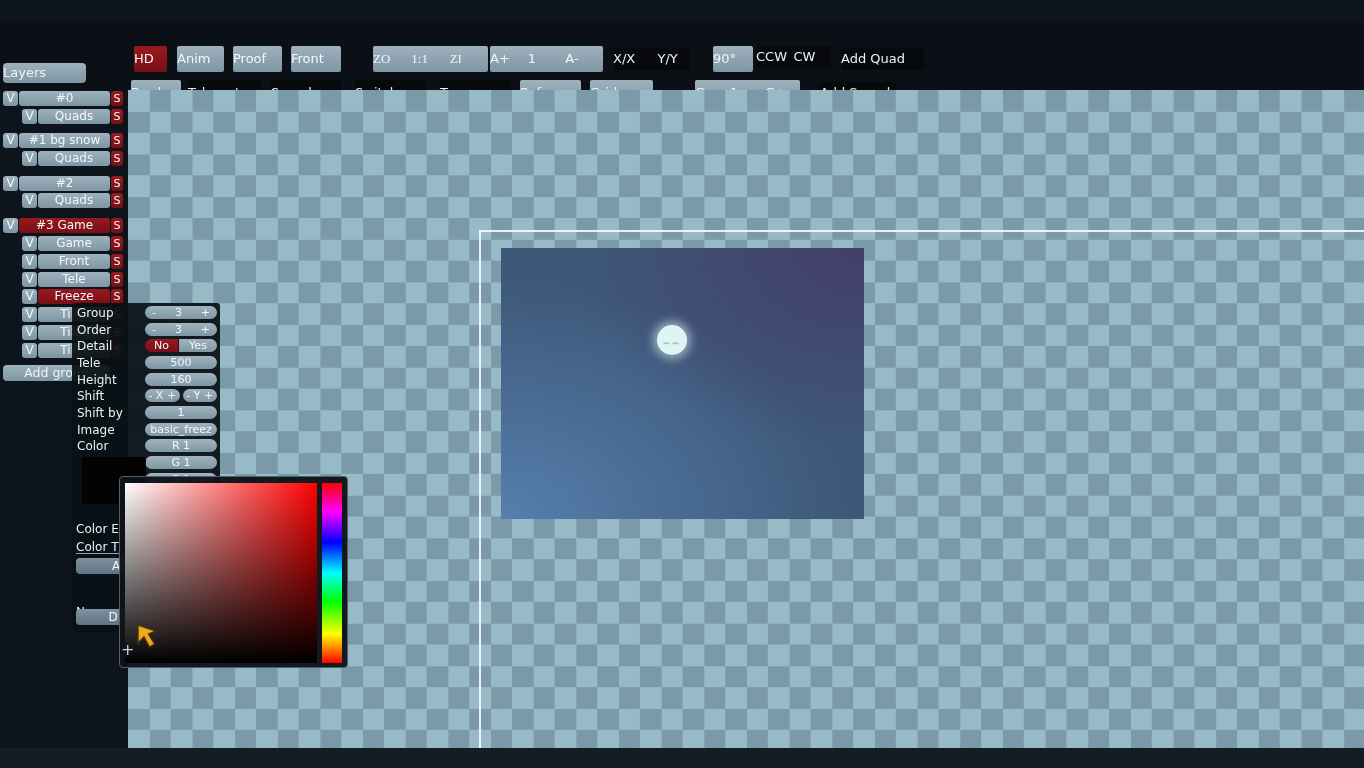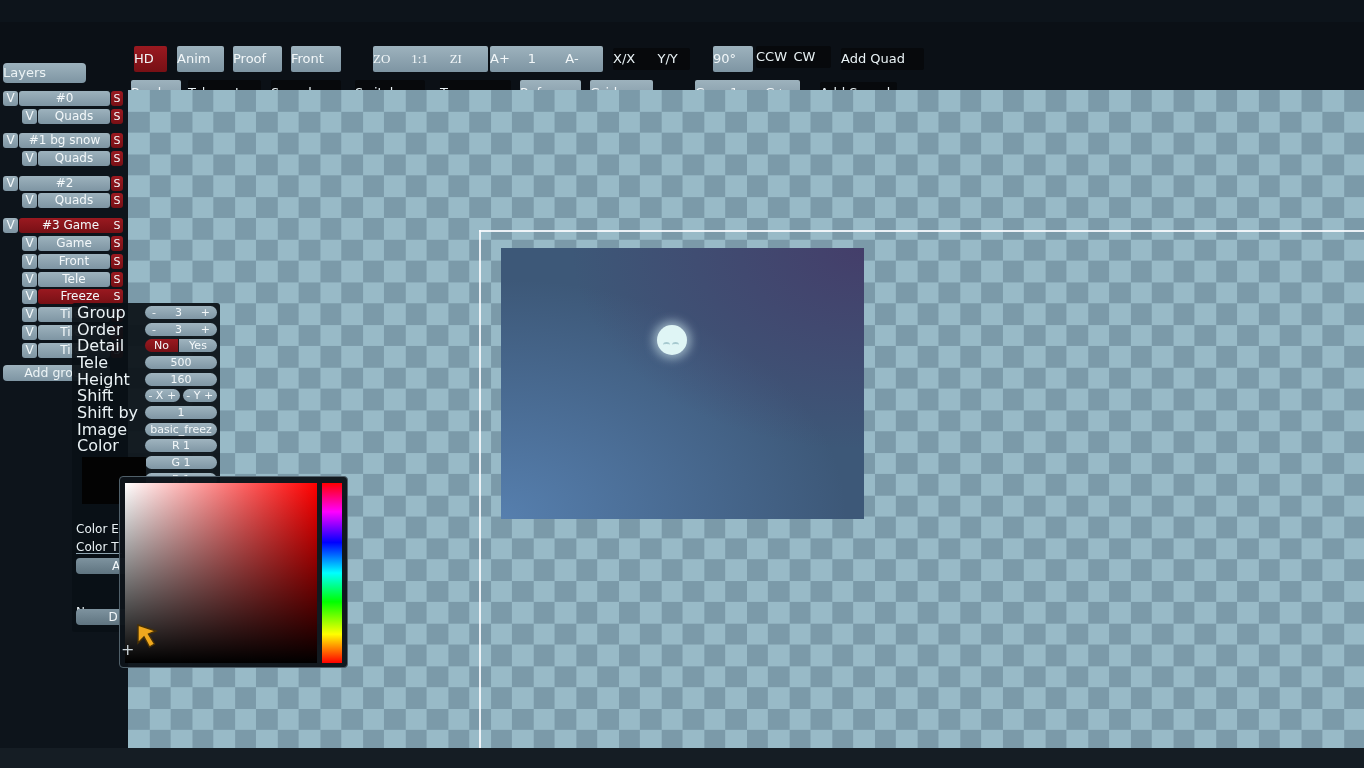--- a/index.html
+++ b/index.html
@@ -45,28 +45,28 @@
   .bottombar{position:absolute;left:0;top:748px;width:1364px;height:20px;background:#151D24;}
   
   .layers-title{position:absolute;left:3px;top:63px;width:83px;height:20px;border-radius:4px;
         background:linear-gradient(#9DB2BD,#7E95A3);font-size:13px;line-height:20px;text-align:left;}
   .lrow{position:absolute;left:0;width:128px;height:15px;}
   .seg{position:absolute;top:0;height:15px;border-radius:3px;font-size:12px;line-height:15px;
        text-align:center;color:#F3F8FA;background:linear-gradient(#9DB2BD,#7E95A3);
        overflow:hidden;white-space:nowrap;}
   .seg.vbtn{width:15px;}
   .seg.sbtn{left:111px;width:12px;font-size:11px;background:linear-gradient(#9A1920,#771015);}
-  .seg.bar.selected{background:linear-gradient(#9A1920,#771015);padding-left:6px;}
+  .seg.bar.selected{background:linear-gradient(#9A1920,#771015);}
   .addgroup-btn{position:absolute;left:3px;top:365px;width:107px;height:16px;border-radius:4px;
         background:linear-gradient(#9DB2BD,#7E95A3);font-size:12.5px;line-height:16px;text-align:center;}
   
   .popup{position:absolute;left:72px;top:303px;width:148px;height:329px;border-radius:3px;
          background:rgba(10,16,21,0.93);z-index:10;}
   .prow{position:absolute;left:0;width:148px;height:14px;}
-  .plabel{position:absolute;left:5px;top:0;font-size:16px;line-height:14px;color:#EAF2F5;}
+  .plabel{position:absolute;left:5px;top:0;font-size:12px;line-height:14px;color:#EAF2F5;}
   .pctrl{position:absolute;right:3px;top:0;width:72px;height:13px;font-size:11px;line-height:13px;
          color:#F3F8FA;}
   .pill{background:linear-gradient(#9FB4BF,#7F96A4);border-radius:7px;text-align:center;
         overflow:hidden;white-space:nowrap;}
   .stepper{background:linear-gradient(#9FB4BF,#7F96A4);border-radius:7px;display:flex;
            justify-content:space-between;padding:0 7px;box-sizing:border-box;}
   .toggleNY{display:flex;margin-left:42px;}
   .toggleNY .no{width:33px;background:linear-gradient(#9A1920,#771015);border-radius:7px 0 0 7px;text-align:center;}
   .toggleNY .yes{flex:1;margin-left:1px;background:linear-gradient(#9FB4BF,#7F96A4);border-radius:0 7px 7px 0;text-align:center;}
   .shiftctl{display:flex;gap:3px;}

